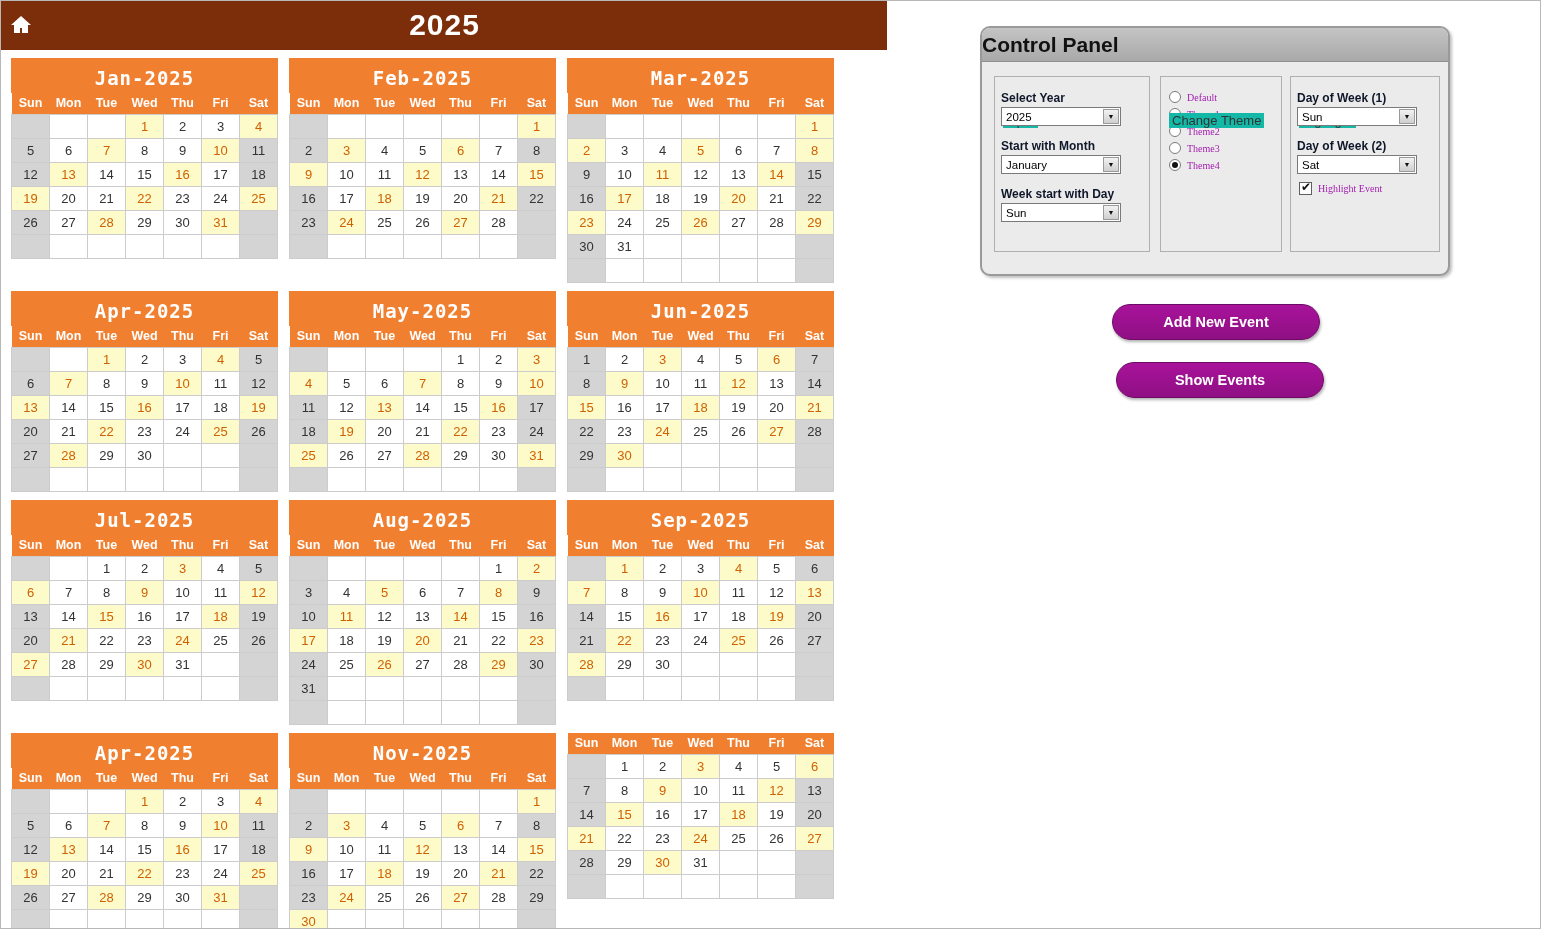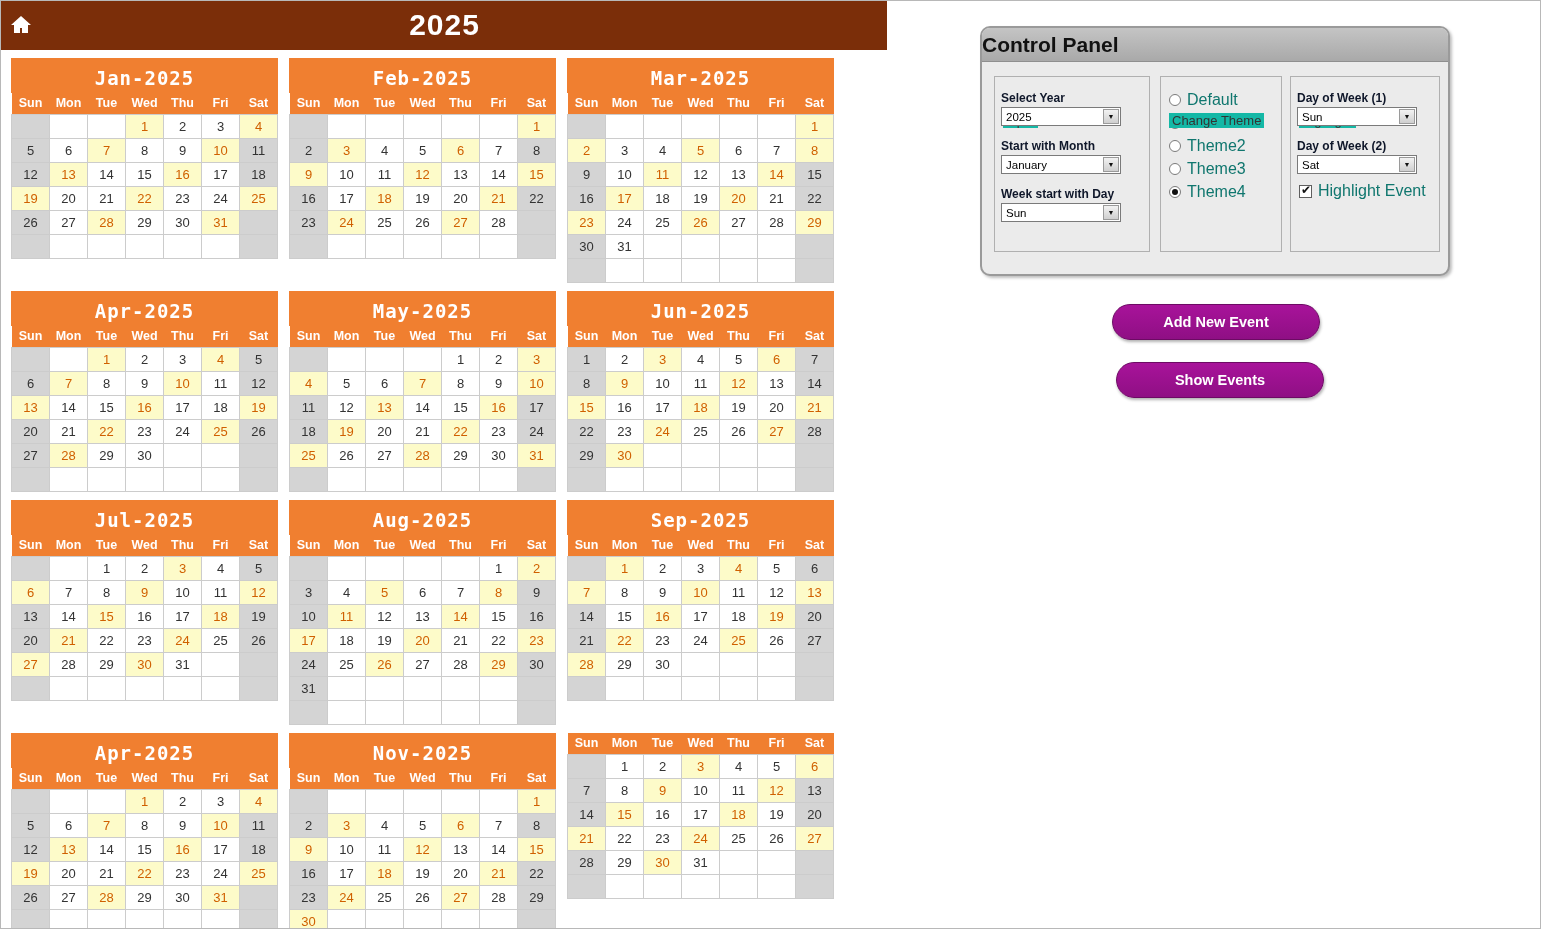--- a/index.html
+++ b/index.html
@@ -111,21 +111,21 @@
   .radio {
     width:12px; height:12px; border-radius:50%;
     border:1px solid #7b7b7b; background:#ffffff;
     display:flex; align-items:center; justify-content:center;
     margin-right:6px;
   }
   .radio.on::after {
     content:""; width:6px; height:6px; border-radius:50%;
     background:#111111;
   }
-  .radio-label { font-size:16px; color:#0f766e; }
+  .radio-label { font-size:10px; color:#a21caf;font-family:Liberation Serif, serif; }
   .chk-row { display:flex; align-items:center; margin:8px 0 0 8px; }
   .chk {
     width:13px; height:13px; border:1px solid #5f5f5f; background:#ffffff;
     margin-right:6px; position:relative;
   }
   .chk.on::after {
     content:"\2714"; position:absolute; left:1px; top:-3px;
     font-size:12px; color:#111111;
   }
   

